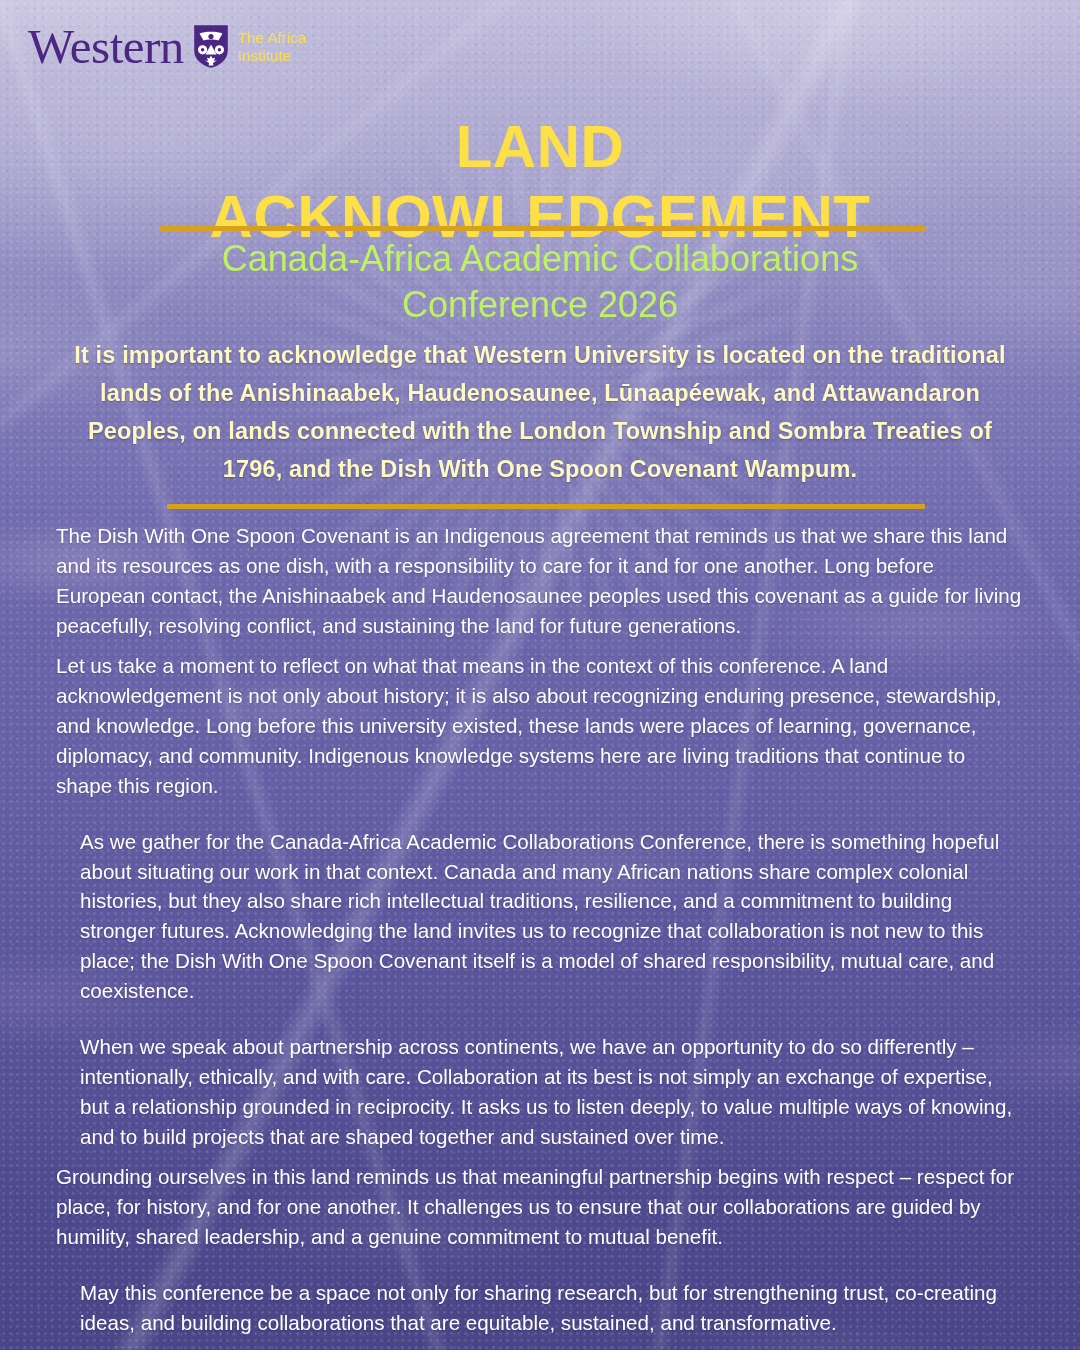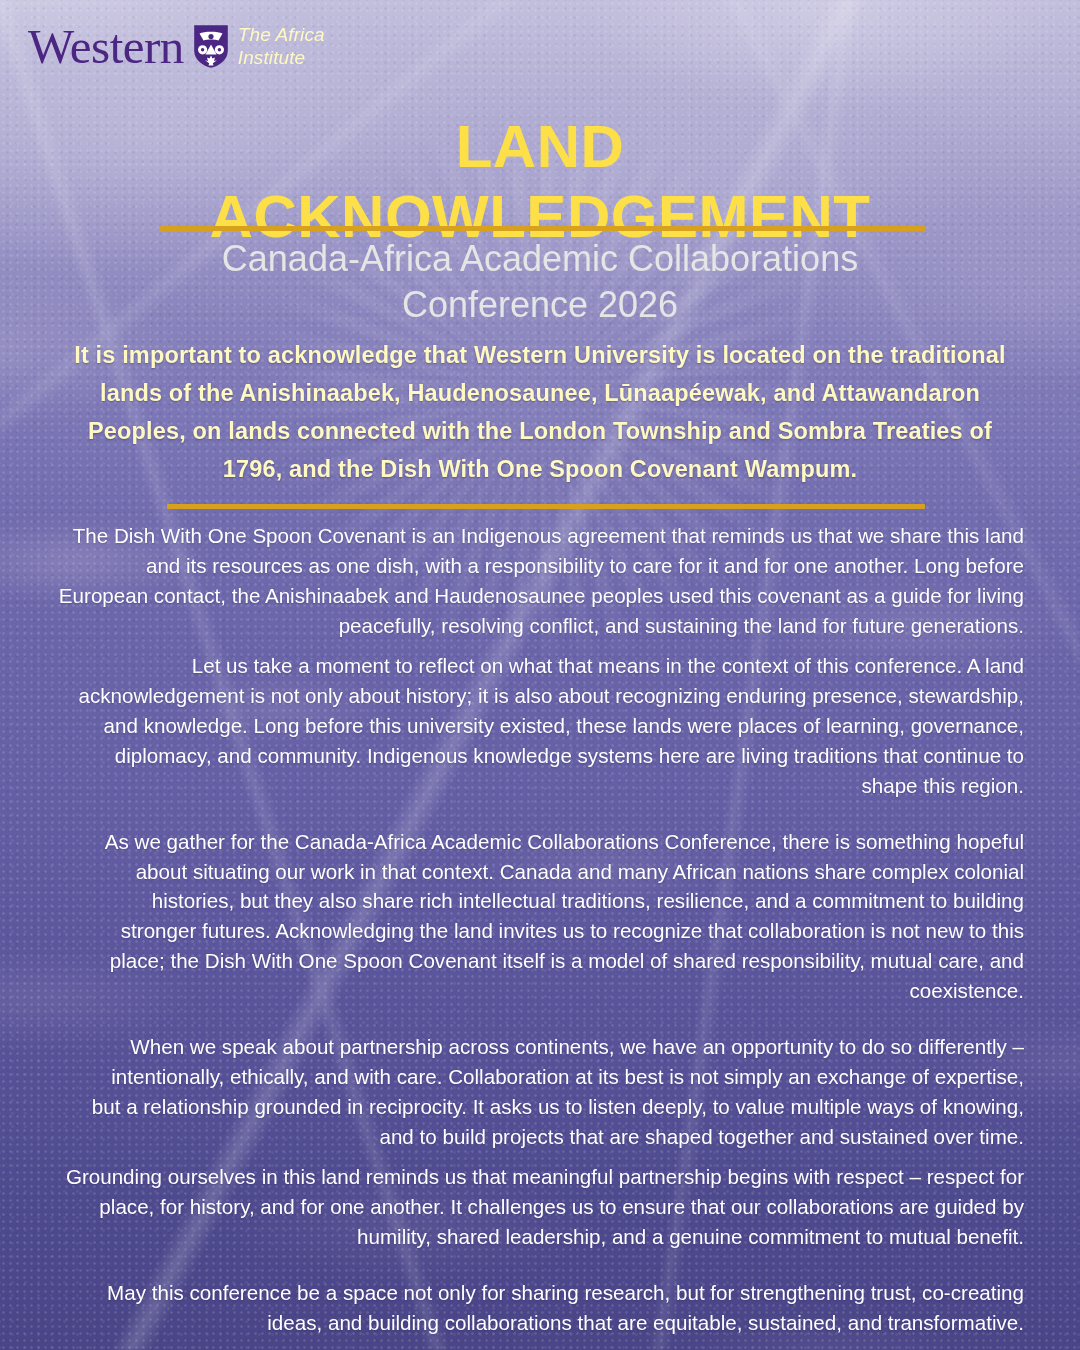--- a/index.html
+++ b/index.html
@@ -134,26 +134,25 @@
   }
   .logo-word {
     font-family: "Liberation Serif", serif;
     font-size: 49px;
     line-height: 1;
     color: #4b2682;
     letter-spacing: -.5px;
   }
   .logo-shield { width: 36px; height: 45px; display: block; }
   .logo-sub {
-    color: #fef9c3;
-    font-size: 19px;
+    color: #fde047;
+    font-size: 15px;
     line-height: 1.16;
     font-weight: 400;
     letter-spacing: .1px;
-    font-style: italic;
   }
 
   
   .headline {
     position: absolute;
     left: 0; right: 0;
     top: 72px;
     text-align: center;
     color: #fde047;
     font-size: 60px;
@@ -170,21 +169,21 @@
     border-radius: 1px;
   }
   .rule-top   { left: 160px; right: 155px; top: 226px; }
   .rule-bottom{ left: 167px; right: 155px; top: 504px; }
 
   .subtitle {
     position: absolute;
     left: 0; right: 0;
     top: 236px;
     text-align: center;
-    color: #e5e5e5;
+    color: #bef264;
     font-size: 36px;
     line-height: 1.28;
     font-weight: 400;
   }
 
   .lead {
     position: absolute;
     left: 56px; right: 56px;
     top: 336px;
     text-align: center;
@@ -193,21 +192,21 @@
     font-weight: bold;
     line-height: 1.62;
     letter-spacing: .15px;
     text-shadow: 0 1px 2px rgba(40,30,80,.38);
   }
 
   .body {
     position: absolute;
     left: 56px; right: 56px;
     top: 521px;
-    text-align: right;
+    text-align: left;
     color: #ffffff;
     font-size: 20.6px;
     line-height: 1.455;
     text-shadow: 0 1px 2px rgba(40,30,80,.30);
   }
   .body p { margin: 0; }
   .body p + p { margin-top: 10px; }
   .body .gap { margin-top: 26px; margin-left: 24px; }
 </style>
 </head>

